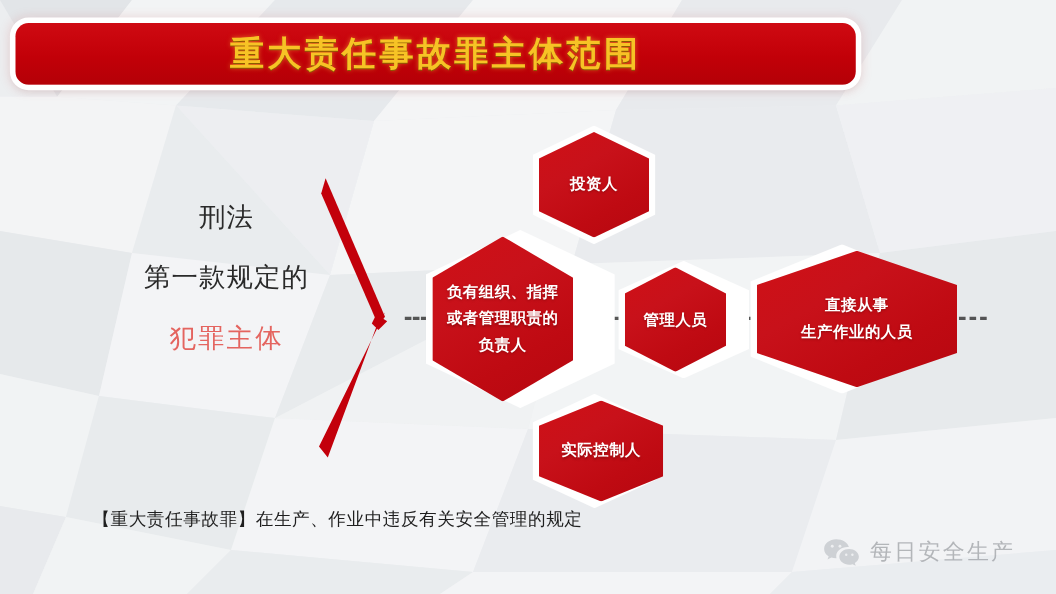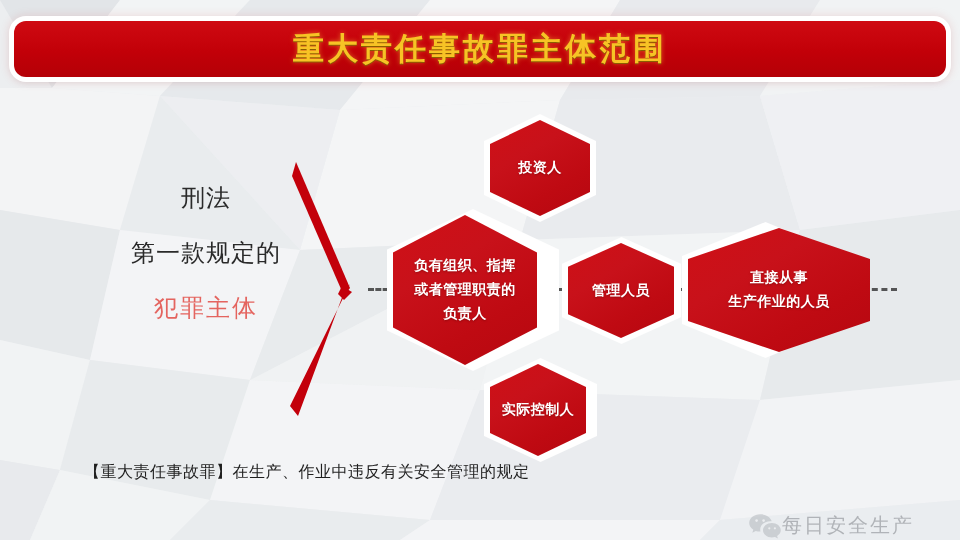--- a/index.html
+++ b/index.html
@@ -27,21 +27,21 @@
     width: 960px;
     height: 540px;
     display: block;
   }
 
   
   #title-wrap {
     position: absolute;
     left: 14px;
     top: 21px;
-    width: 932px;
+    width: 764px;
     height: 56px;
     border-radius: 12px;
     background: #c3000b;
     box-shadow:
       0 0 0 5px #ffffff,
       0 0 10px 6px rgba(200,0,10,0.10),
       0 3px 9px rgba(0,0,0,0.12);
     background-image: linear-gradient(180deg, #cf0a12 0%, #c20008 55%, #b40007 100%);
     display: flex;
     align-items: center;
@@ -128,53 +128,54 @@
     letter-spacing: 0.5px;
     padding: 0 10px;
   }
 
   
   #halo-top     { left: 484px; top: 114px;  width: 112px; height: 108px; }
   #hex-top      { left: 490px; top: 120px;  width: 100px; height:  96px; }
   #hex-top .lbl { font-size: 14px; }
 
   #halo-main     { left: 387px; top: 209px; width: 172px; height: 162px; }
-  #hex-main      { left: 393px; top: 215px; width: 144px; height: 150px; }
+  #hex-main      { left: 393px; top: 215px; width: 128px; height: 150px; }
   #hex-main .lbl { font-size: 14px; }
 
   #halo-mid     { left: 562px; top: 237px; width: 119px; height: 107px; }
-  #hex-mid      { left: 568px; top: 243px; width: 106px; height:  95px; }
+  #hex-mid      { left: 568px; top: 243px; width: 92px; height:  95px; }
   #hex-mid .lbl { font-size: 14px; }
 
   #halo-right     { left: 682px; top: 222px; width: 167px; height: 136px; }
   #hex-right      { left: 688px; top: 228px; width: 182px; height: 124px; }
   #hex-right .lbl { font-size: 14px; }
 
   #halo-bottom     { left: 484px; top: 358px; width: 113px; height: 104px; }
-  #hex-bottom      { left: 490px; top: 364px; width: 96px; height:  92px; }
+  #hex-bottom      { left: 490px; top: 364px; width: 113px; height:  92px; }
   #hex-bottom .lbl { font-size: 14px; }
 
   
   #caption {
     position: absolute;
     left: 84px;
     top: 462px;
     font-size: 16px;
     color: #1f1f1f;
     letter-spacing: 0.5px;
     white-space: nowrap;
   }
 
   
   #watermark {
     position: absolute;
     left: 748px;
-    top: 512px;
+    top: 488px;
     display: flex;
     align-items: center;
+    gap: 9px;
     opacity: 0.62;
   }
   #wechat-icon { display: block; }
   #watermark-text {
     font-size: 20px;
     color: #8e9196;
     letter-spacing: 2px;
     white-space: nowrap;
   }
 </style>

